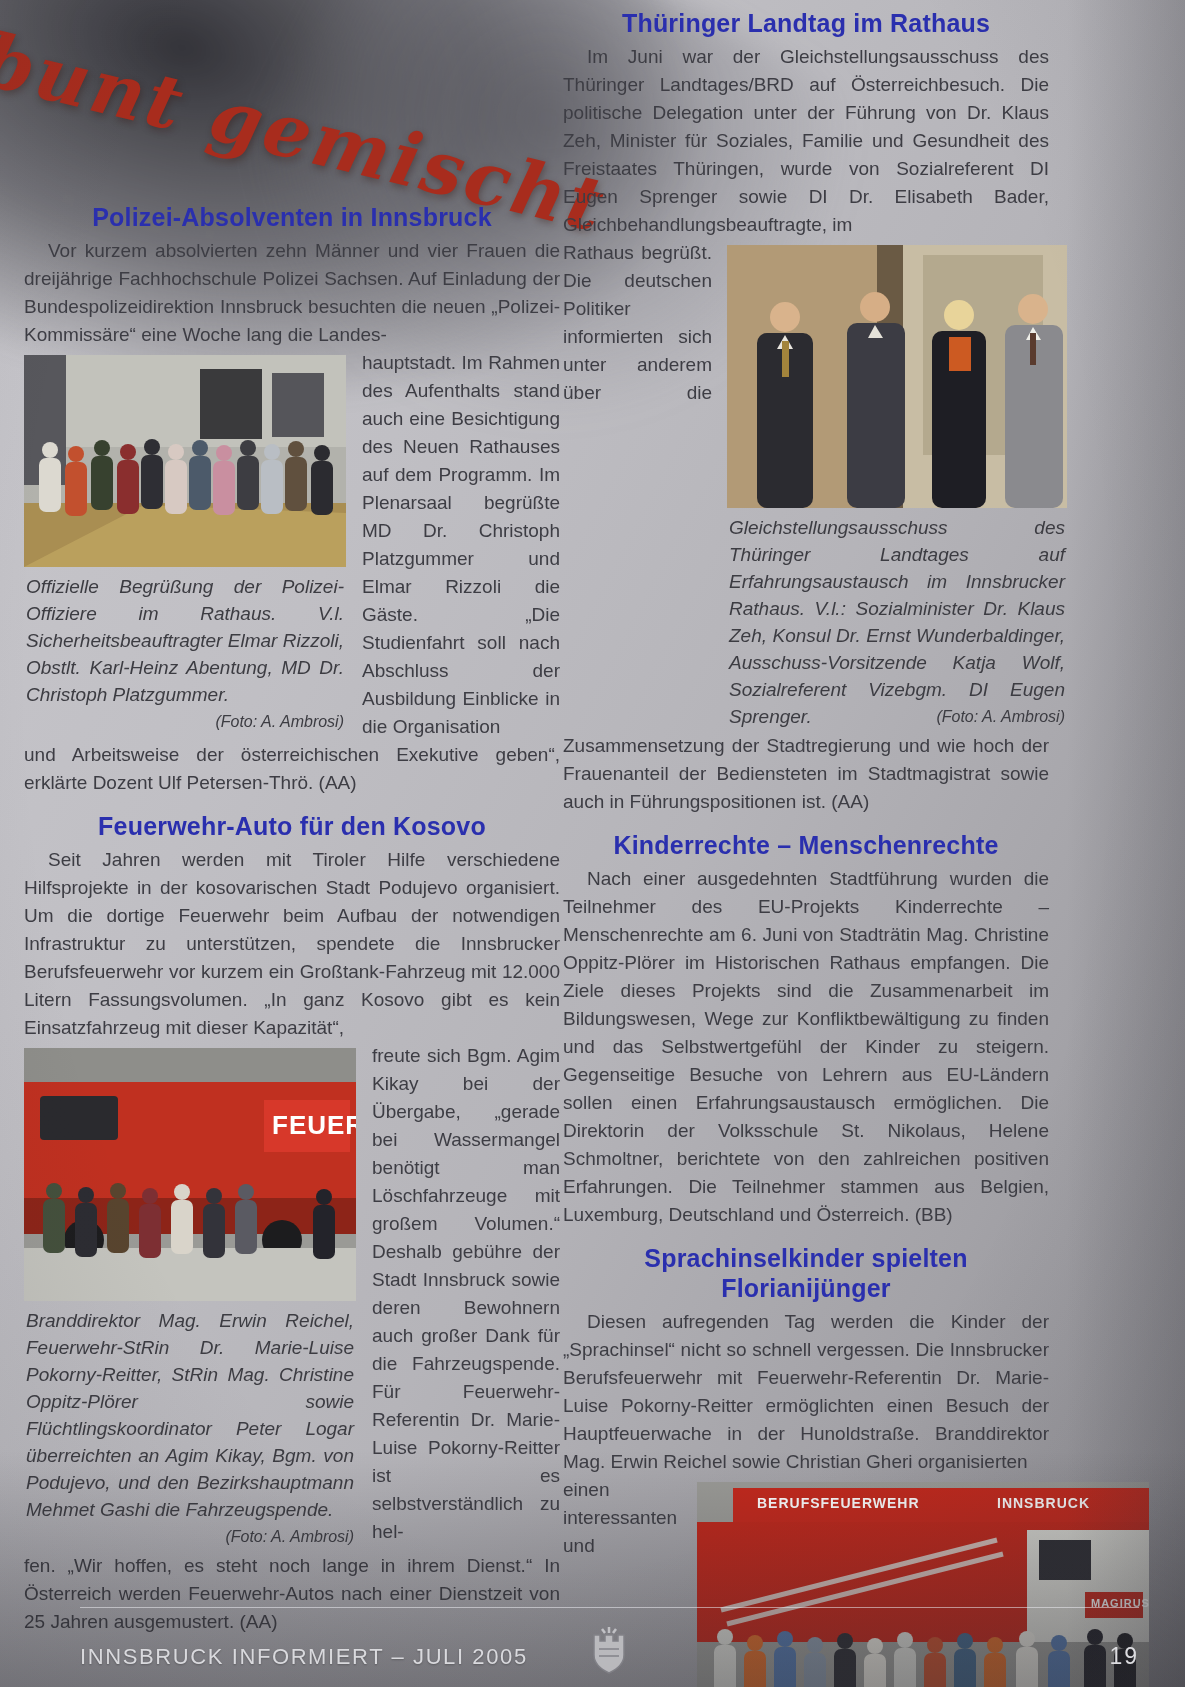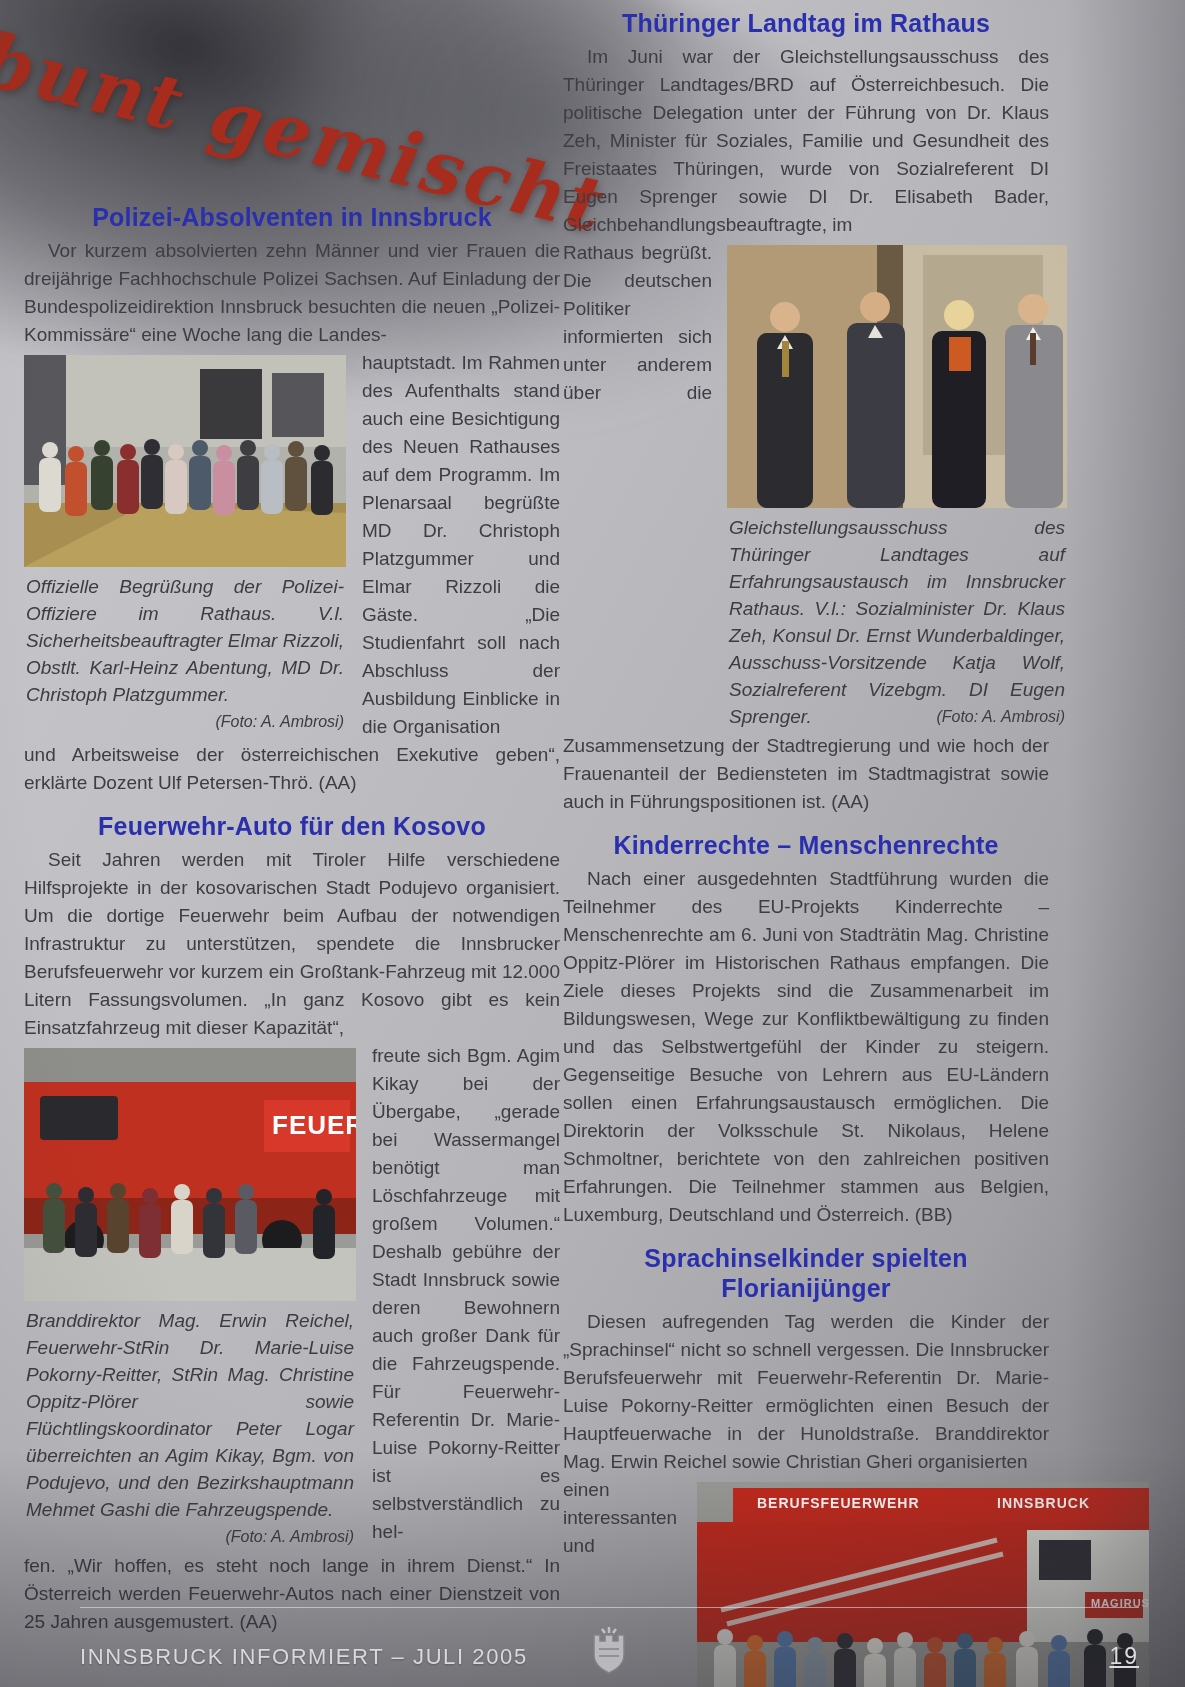--- a/index.html
+++ b/index.html
@@ -73,21 +73,20 @@
     position:absolute; top:0; left:64px; right:62px; height:1px;
     background:rgba(235,235,240,0.55);
   }
   .footer-left {
     position:absolute; left:64px; bottom:17px; font-size:22px; letter-spacing:1.6px;
     color:#d9d9dd; text-shadow:0 1px 2px rgba(0,0,0,0.25);
   }
   .footer-page {
     position:absolute; right:62px; bottom:17px; font-size:23px; letter-spacing:2px;
     color:#dcdce0;
-    text-decoration:underline;
   }
   .footer-crest { position:absolute; left:50%; bottom:8px; transform:translateX(-50%); opacity:0.9; }
 </style>
 </head>
 <body>
 
 <div class="page">
   <div class="shadow-tl"></div>
   <div class="shadow-tl2"></div>
 

